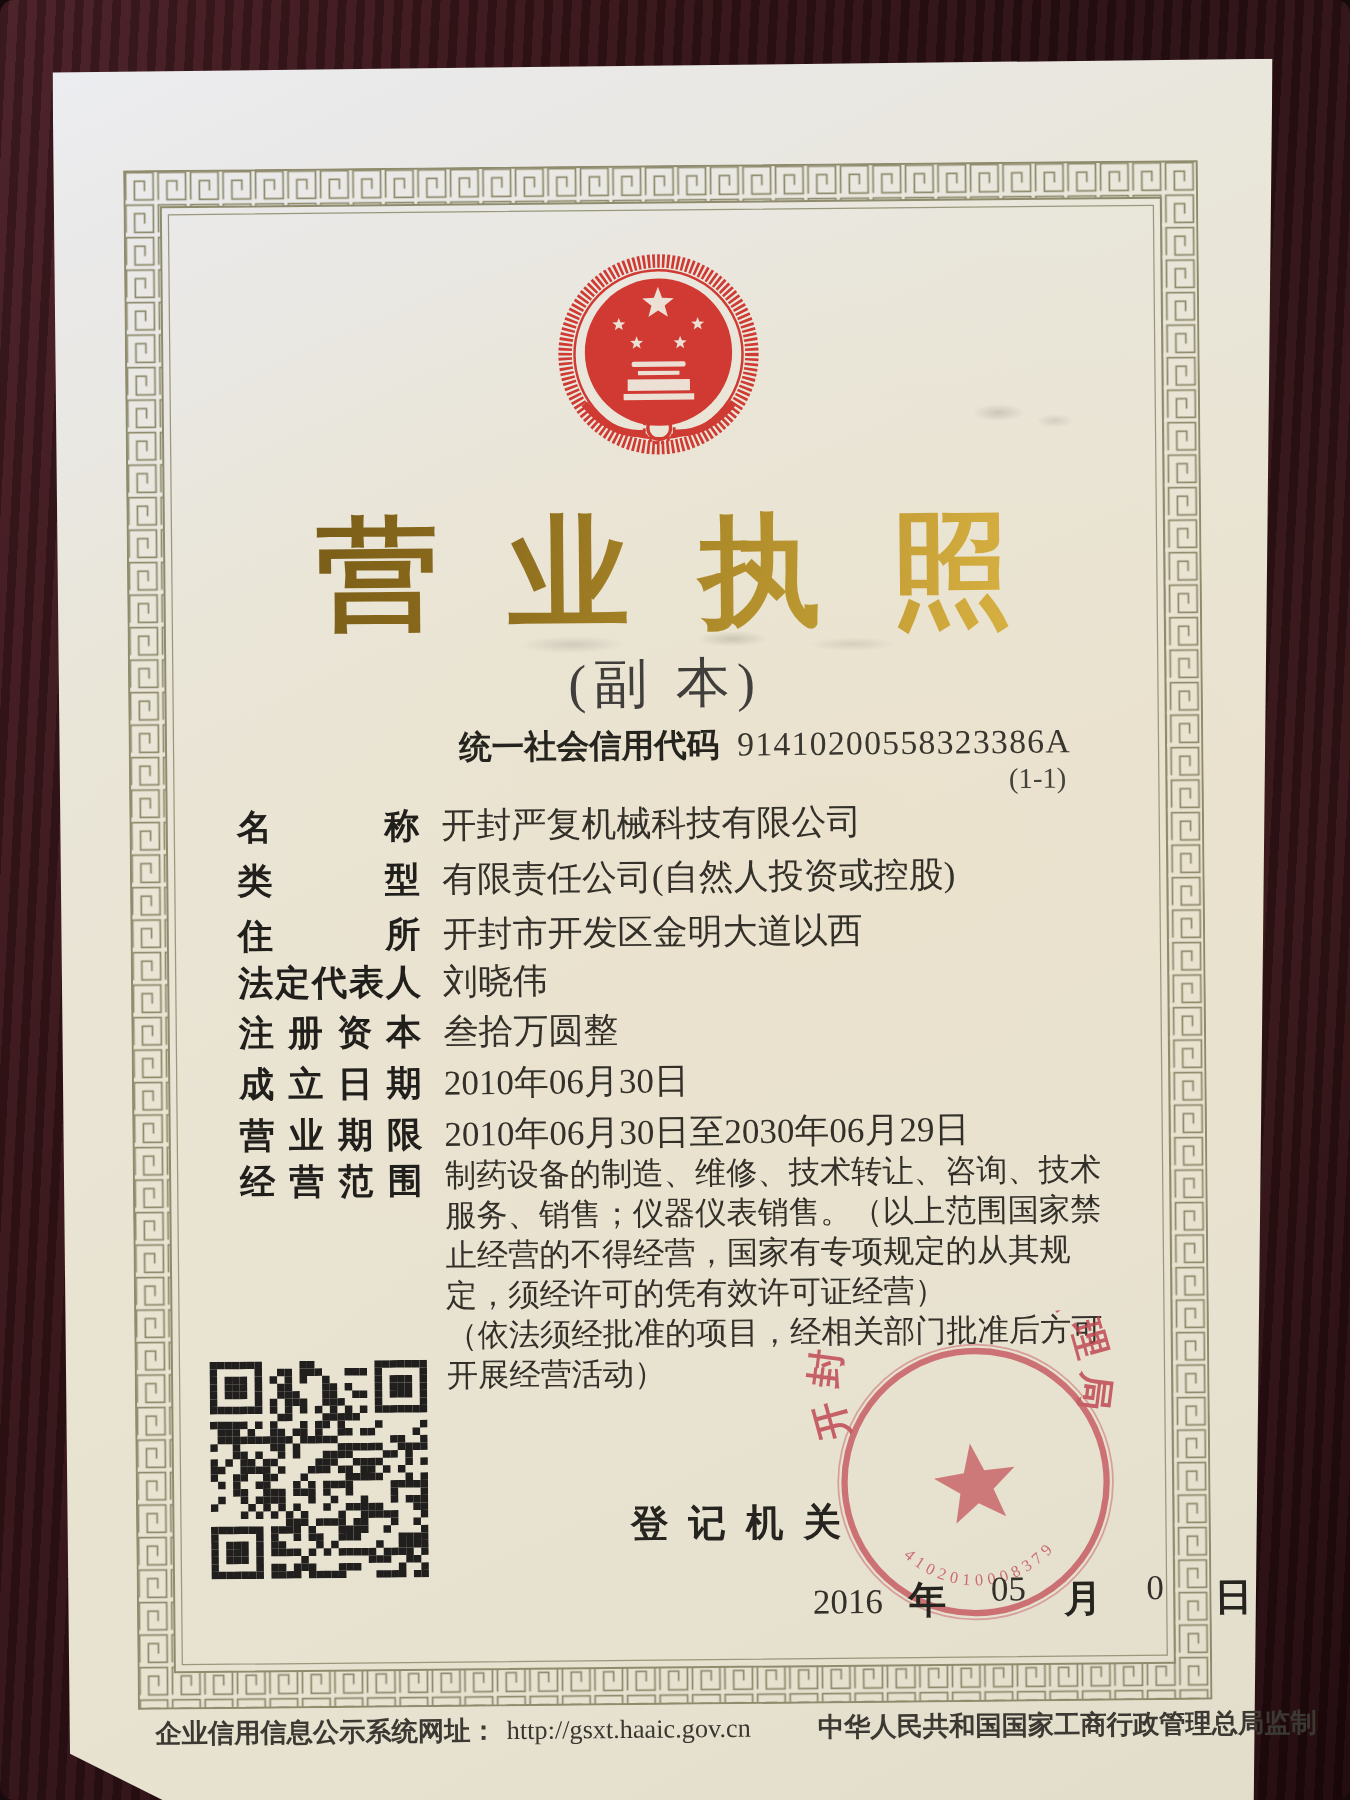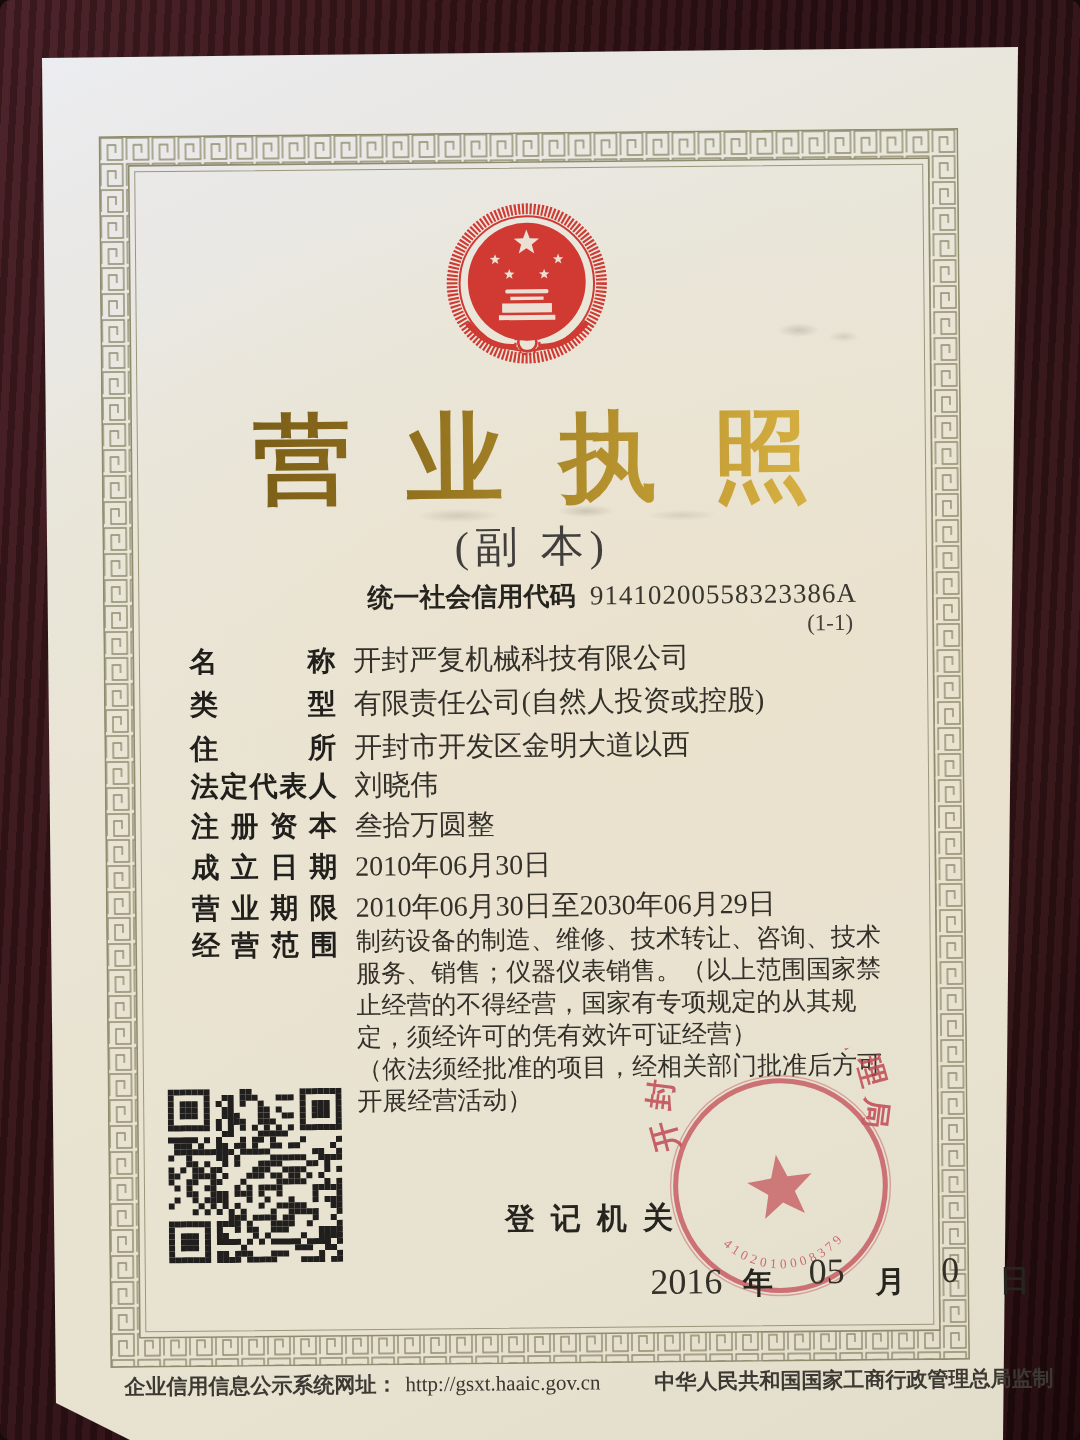--- a/index.html
+++ b/index.html
@@ -48,21 +48,21 @@
   .fvalue{margin-left:10px;color:#33302a;font-family:"Liberation Serif", serif;}
   #row-scope .fvalue{display:inline-block;width:548px;white-space:normal;font-size:25px;line-height:32px;vertical-align:top;}
   #row-scope p{margin:0;}
   
   #qr{left:164px;top:1086px;}
   
   #reg-label{left:500px;top:1199px;font-size:30px;font-weight:700;color:#26241f;letter-spacing:16px;white-space:nowrap;}
   #seal{left:650px;top:1062px;transform:rotate(-8deg);opacity:.82;}
   #date-line{left:645px;top:1262px;white-space:nowrap;color:#26241f;}
   #date-line .cjk{font-size:30px;font-weight:700;}
-  #date-line .num{font-size:36px;font-family:"Liberation Serif", serif;color:#33302a;}
+  #date-line .num{font-size:28px;font-family:"Liberation Serif", serif;color:#33302a;}
   #date-line .raised{position:relative;top:-9px;margin-left:36px;}
   
   .footer{top:1369px;font-size:21px;color:#3c3933;font-family:"Liberation Serif", serif;font-weight:600;white-space:nowrap;}
   #footer-left{left:118px;}
   #footer-left .url{font-weight:400;margin-left:8px;color:#3a372f;}
   #footer-right{left:648px;}
   
   .smudge{pointer-events:none;}
   #smudge1{left:340px;top:498px;width:400px;height:34px;
     background:radial-gradient(60px 10px at 30% 50%,rgba(95,90,82,.18),transparent 70%),

